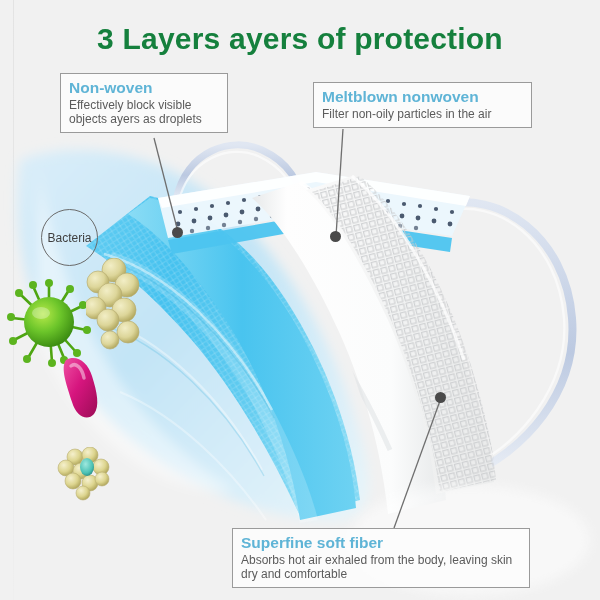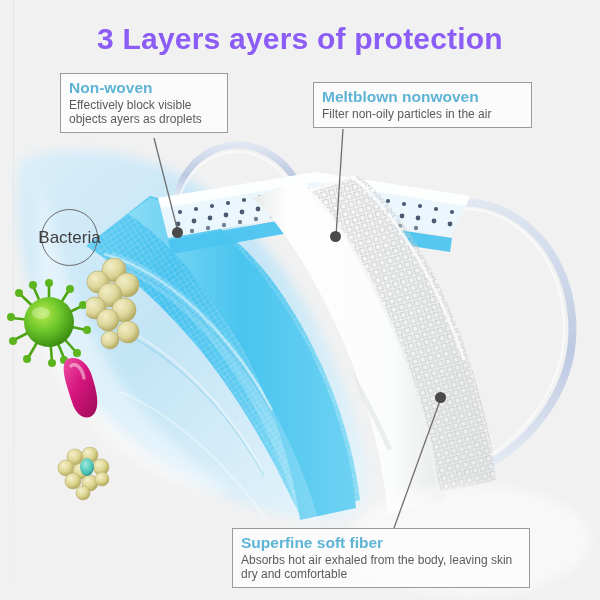--- a/index.html
+++ b/index.html
@@ -25,21 +25,21 @@
   }
 
   
   .title {
     position: absolute;
     left: 0; top: 22px;
     width: 600px;
     text-align: center;
     font-size: 30px;
     font-weight: bold;
-    color: #8b5cf6;
+    color: #15803d;
     letter-spacing: .2px;
   }
 
   
   .callout {
     position: absolute;
     background: rgba(252,252,252,.93);
     border: 1px solid #9a9a9a;
     box-sizing: border-box;
     padding: 5px 7px 6px 8px;
@@ -71,21 +71,21 @@
   
   .bact-circle {
     position: absolute;
     left: 41px; top: 209px;
     width: 55px; height: 55px;
     border: 1.4px solid #6a6a6a;
     border-radius: 50%;
     display: flex;
     align-items: center;
     justify-content: center;
-    font-size: 17px;
+    font-size: 12px;
     color: #3f3f3f;
     background: transparent;
   }
 
   
   #mask-wrap { position: absolute; left: 0; top: 0; width: 600px; height: 600px; }
   svg { display: block; }
 
   
   .germ { position: absolute; }

